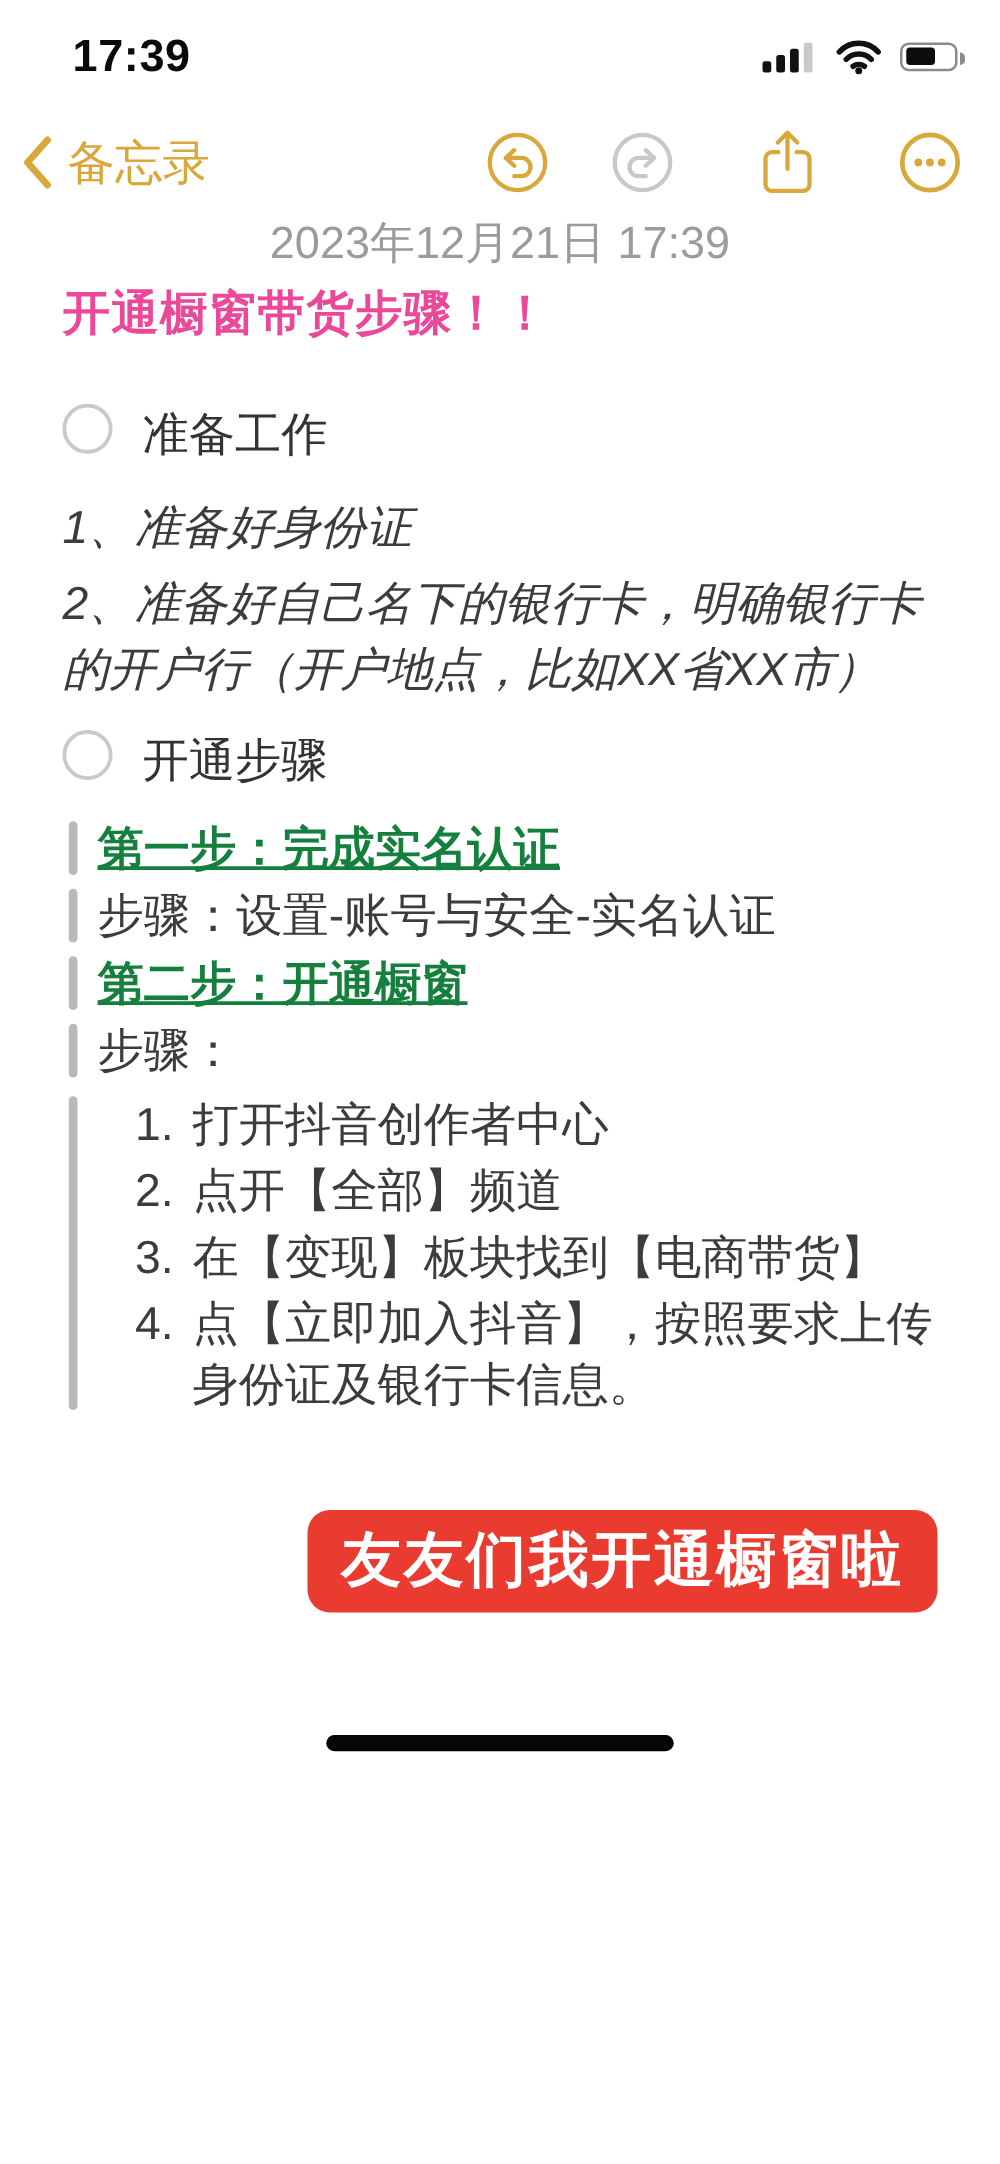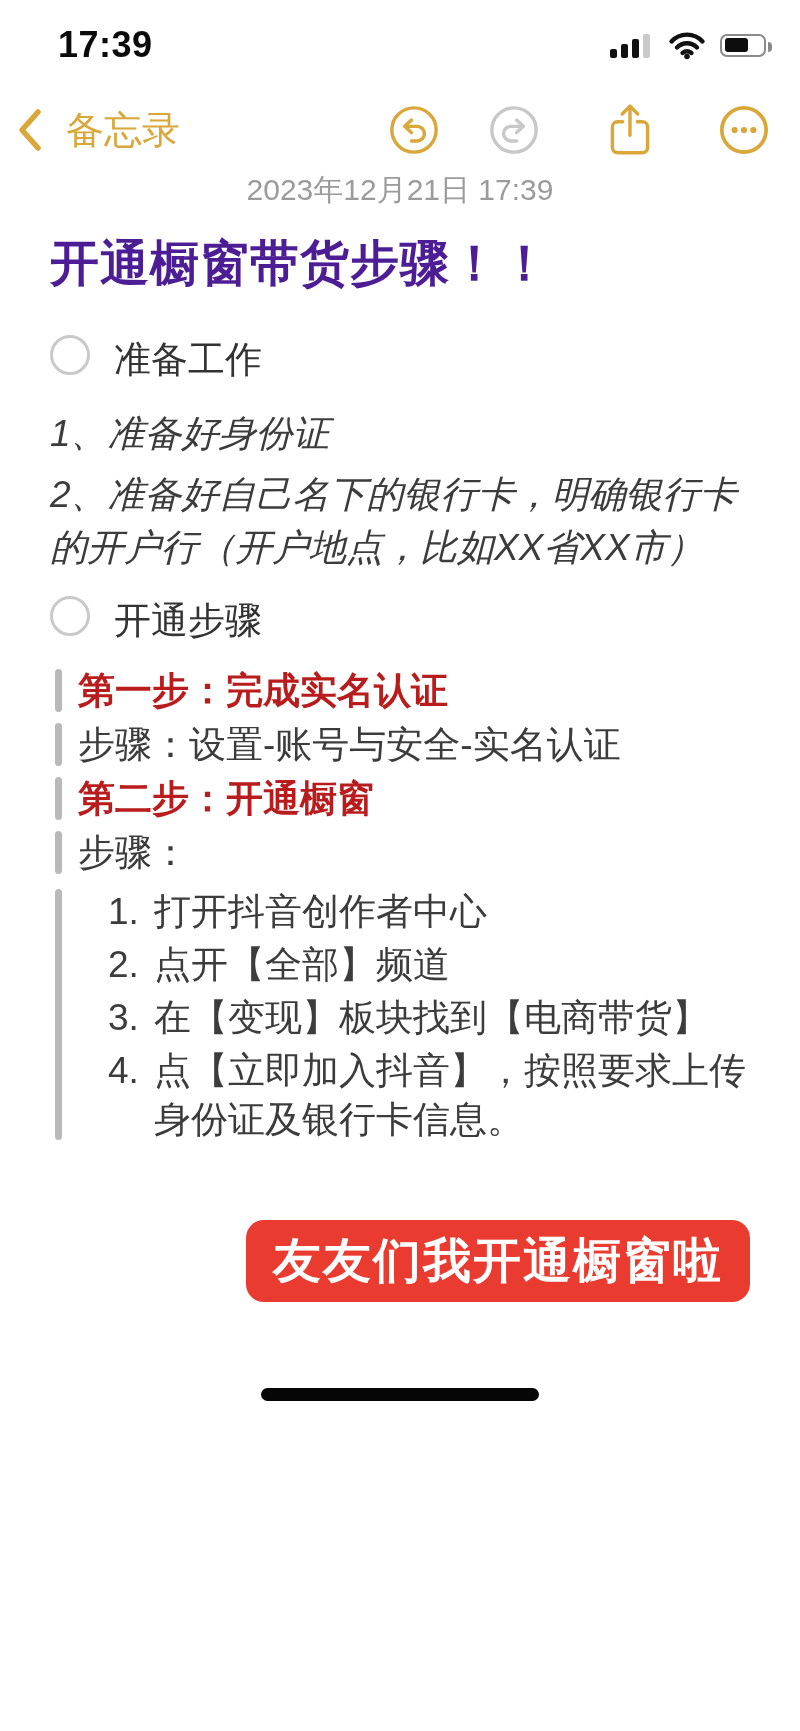--- a/index.html
+++ b/index.html
@@ -18,42 +18,42 @@
   .status-time { font-size:36px; font-weight:700; color:#0a0a0a; letter-spacing:0.5px; }
   .status-icons { display:flex; align-items:center; gap:14px; }
   .battery { position:relative; width:46px; height:23px; border:2.5px solid #8a8a8a; border-radius:7px; }
   .battery-fill { position:absolute; left:2.5px; top:2.5px; bottom:2.5px; width:23px; background:#0d0d0d; border-radius:3px; }
   .battery-nub { position:absolute; right:-8px; top:6px; width:4.5px; height:10px; background:#8a8a8a; border-radius:0 4px 4px 0; }
   
   .nav-bar {
     position:absolute; top:98px; left:0; right:0; height:64px;
     display:flex; align-items:center;
   }
-  .back-button { display:flex; align-items:center; gap:24px; margin-left:16px; cursor:pointer; }
+  .back-button { display:flex; align-items:center; gap:12px; margin-left:16px; cursor:pointer; }
   .back-label { font-size:38px; color:#D9A73A; }
   .nav-spacer { flex:1; }
   .nav-btn { display:flex; align-items:center; justify-content:center; cursor:pointer; }
   .nav-btn.undo  { margin-right:48px; }
   .nav-btn.redo  { margin-right:66px; }
   .nav-btn.share { margin-right:64px; }
   .nav-btn.more  { margin-right:30px; }
   
   .content { position:absolute; top:170px; left:0; right:0; padding:0 50px; }
-  .date-line { text-align:center; font-size:30px; color:#9b9b9b; margin-bottom:20px; }
-  .note-title { font-size:49px; font-weight:700; color:#4c1d95; letter-spacing:1px; line-height:64px; margin-bottom:40px; }
+  .date-line { text-align:center; font-size:36px; color:#9b9b9b; }
+  .note-title { font-size:38px; font-weight:700; color:#ec4899; letter-spacing:1px; line-height:64px; margin-bottom:40px; }
   .check-row { display:flex; gap:24px; margin:22px 0; }
   .check-circle { width:40px; height:40px; border:3px solid #c9c9c9; border-radius:50%; flex:none; background:#fff; cursor:pointer; }
   .check-label { font-size:37px; color:#333333; }
   .body-text { font-size:37px; color:#3c3c3c; line-height:53px; margin:8px 0;font-style:italic; }
   .quote-line { position:relative; padding-left:28px; margin:9px 0; font-size:37px; line-height:45px; color:#3c3c3c; }
   .quote-line::before {
     content:""; position:absolute; left:5px; top:1px; bottom:1px; width:7px;
     border-radius:4px; background:#b9b9b9;
   }
-  .quote-line.bold { font-weight:700; color:#b91c1c; }
+  .quote-line.bold { font-weight:700; color:#15803d;text-decoration:underline; }
   .steps-block { position:relative; padding-left:28px; margin-top:12px; }
   .steps-block::before {
     content:""; position:absolute; left:5px; top:2px; bottom:4px; width:7px;
     border-radius:4px; background:#b9b9b9;
   }
   .step-row { display:flex; font-size:37px; line-height:49px; color:#3c3c3c; margin:4px 0; }
   .step-num { width:46px; margin-left:30px; flex:none; }
   .step-text { flex:1; }
   
   .highlight-block { margin-top:76px; text-align:right; }

